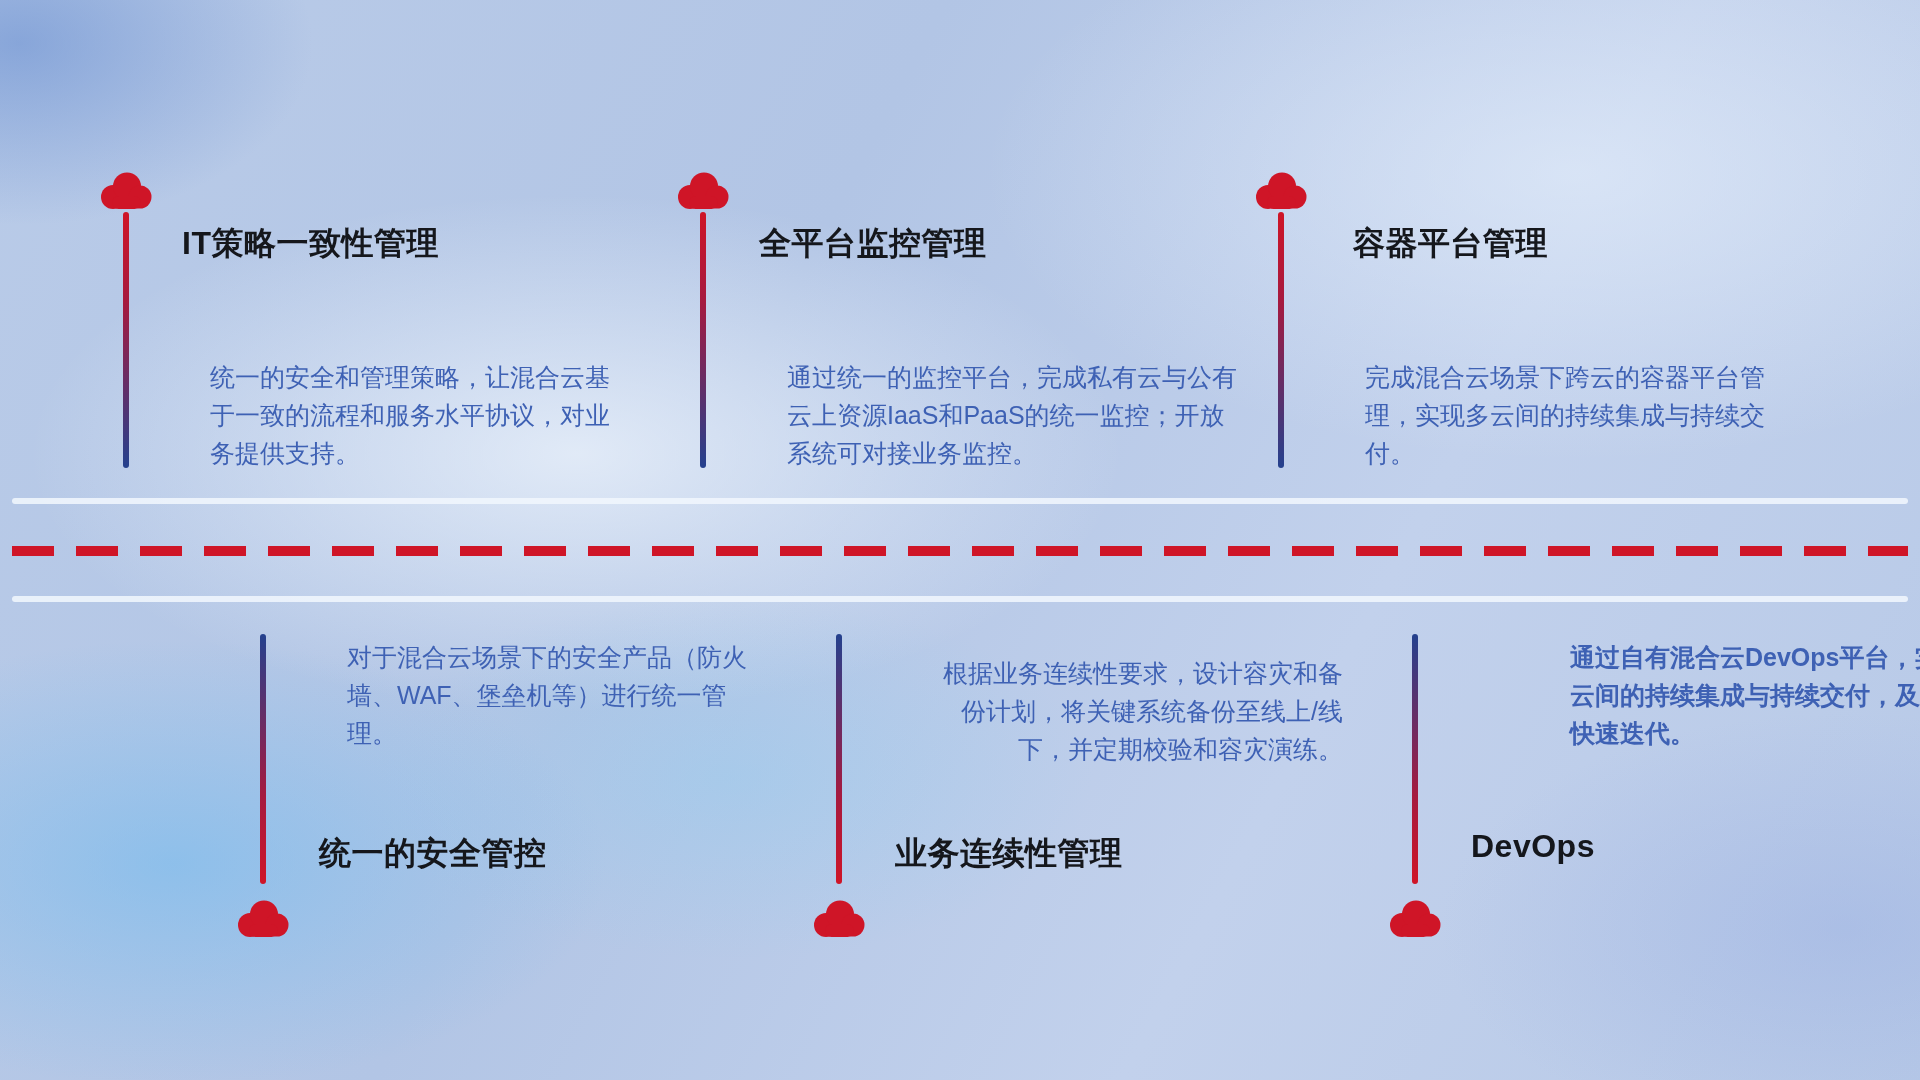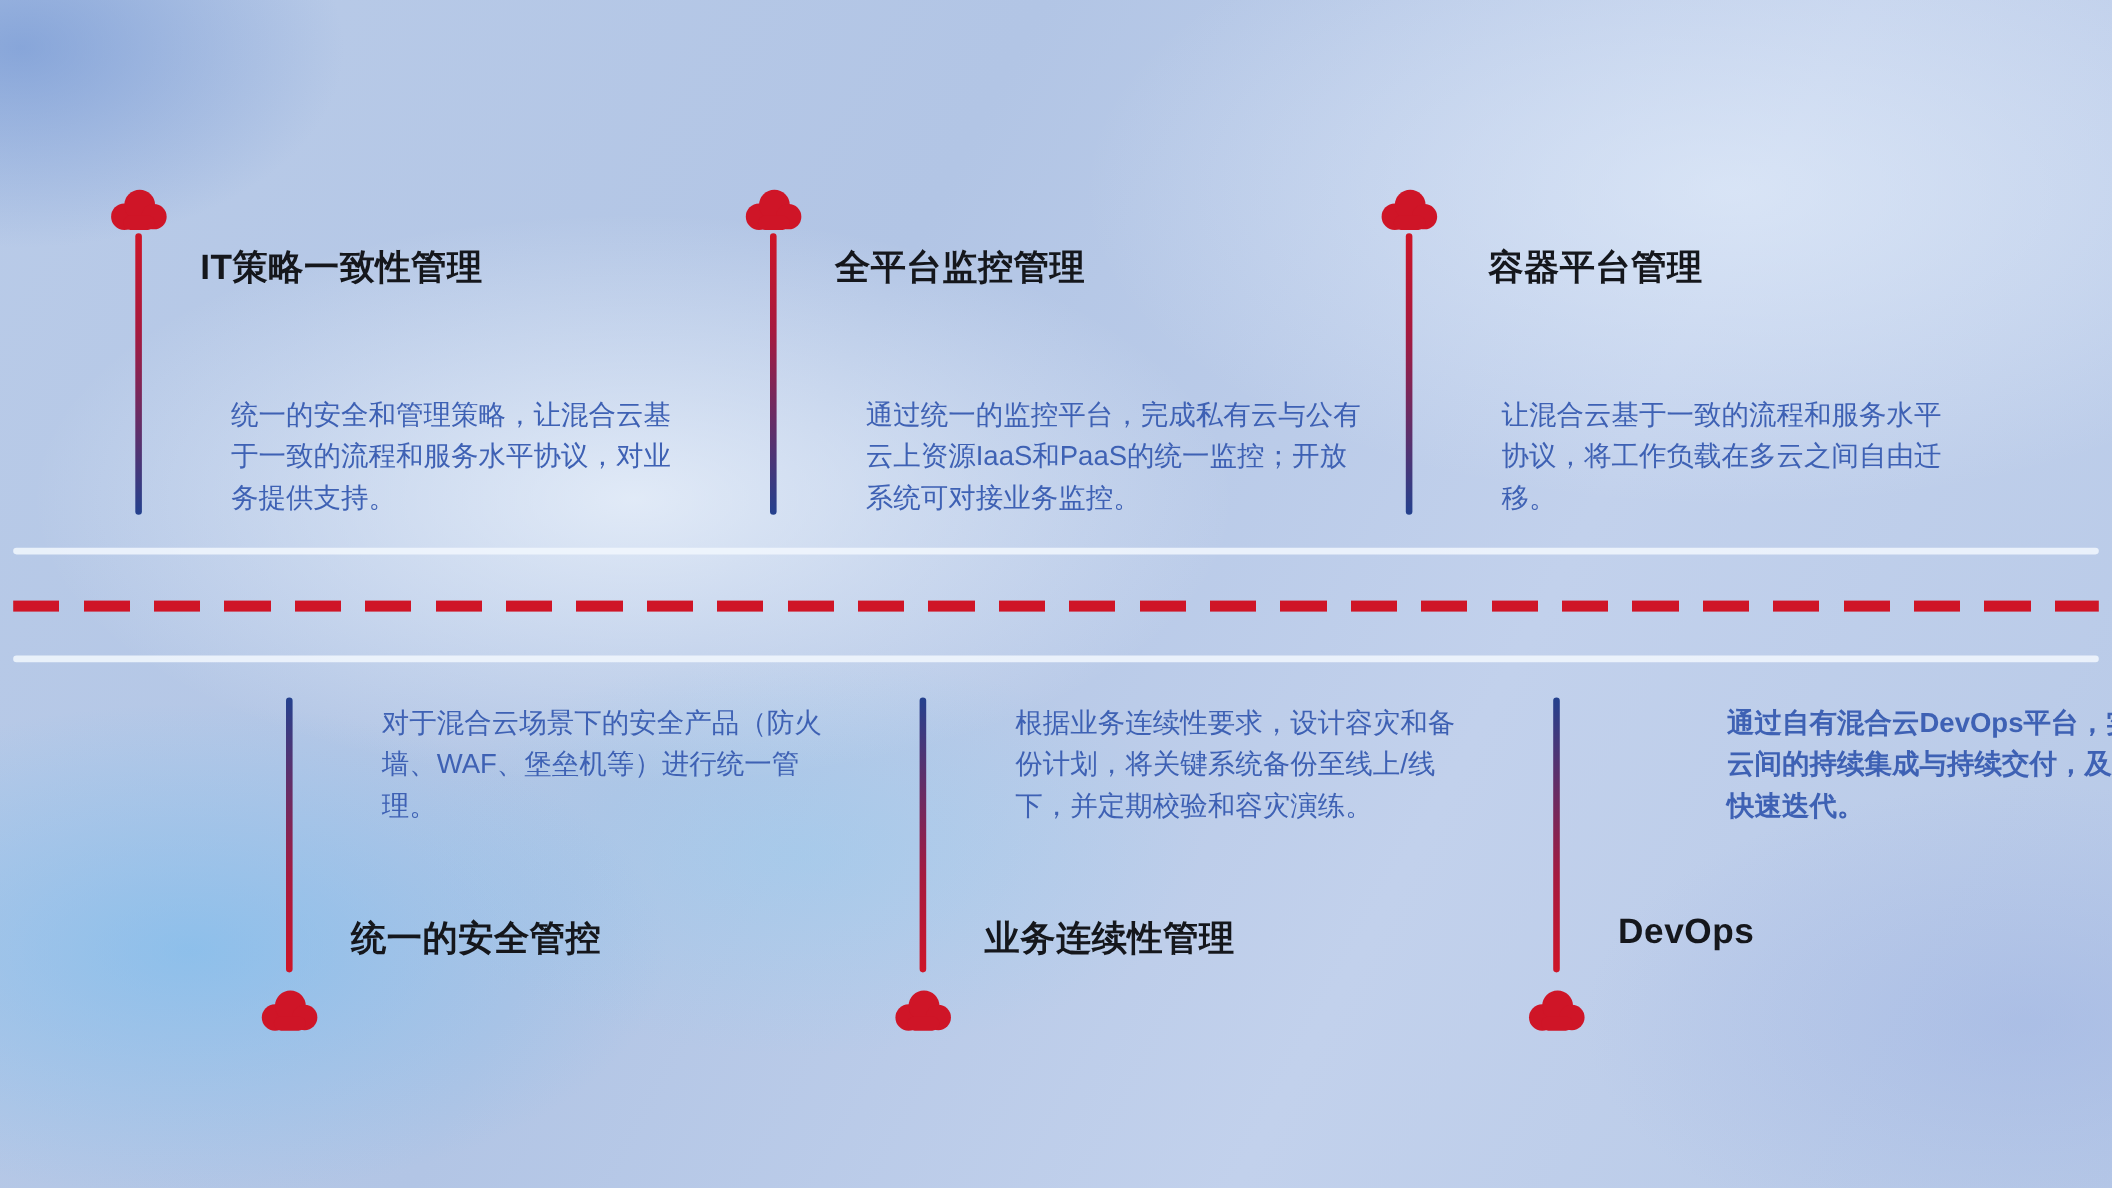--- a/index.html
+++ b/index.html
@@ -105,21 +105,21 @@
   
   .b1-stem { left: 260px; top: 634px; height: 250px; }
   .b2-stem { left: 836px; top: 634px; height: 250px; }
   .b3-stem { left: 1412px; top: 634px; height: 250px; }
 
   .b1-cloud { left: 233px; top: 896px; }
   .b2-cloud { left: 809px; top: 896px; }
   .b3-cloud { left: 1385px; top: 896px; }
 
   .b1-desc { left: 319px; top: 638px; width: 415px; }
-  .b2-desc { left: 895px; top: 638px; width: 420px; }
+  .b2-desc { left: 895px; top: 654px; width: 420px; text-align: right; }
   .b3-desc { left: 1542px; top: 638px; width: 430px; font-weight: bold; }
 
   .b1-title { left: 319px; top: 832px; }
   .b2-title { left: 895px; top: 832px; }
   .b3-title { left: 1471px; top: 828px; }
 </style>
 </head>
 <body>
 
 <div class="canvas">
@@ -151,21 +151,21 @@
   <div class="cloud t3-cloud">
     <svg viewBox="0 0 60 44" fill="currentColor" aria-hidden="true">
       <circle cx="17" cy="29" r="12"></circle>
       <circle cx="31" cy="18.5" r="14"></circle>
       <circle cx="44" cy="29" r="11.5"></circle>
       <rect x="16" y="28" width="29" height="13" rx="6.5"></rect>
     </svg>
   </div>
   <div class="stem down t3-stem"></div>
   <div class="card-title t3-title">容器平台管理</div>
-  <div class="card-desc t3-desc">让混合云基于一致的流程和服务水平协议，将工作负载在多云之间自由迁移。</div>
+  <div class="card-desc t3-desc">完成混合云场景下跨云的容器平台管理，实现多云间的持续集成与持续交付。</div>
 
   <div class="divider-solid divider-top"></div>
   <div class="divider-dashed"></div>
   <div class="divider-solid divider-bottom"></div>
 
   <div class="stem up b1-stem"></div>
   <div class="cloud b1-cloud">
     <svg viewBox="0 0 60 44" fill="currentColor" aria-hidden="true">
       <circle cx="17" cy="29" r="12"></circle>
       <circle cx="31" cy="18.5" r="14"></circle>

